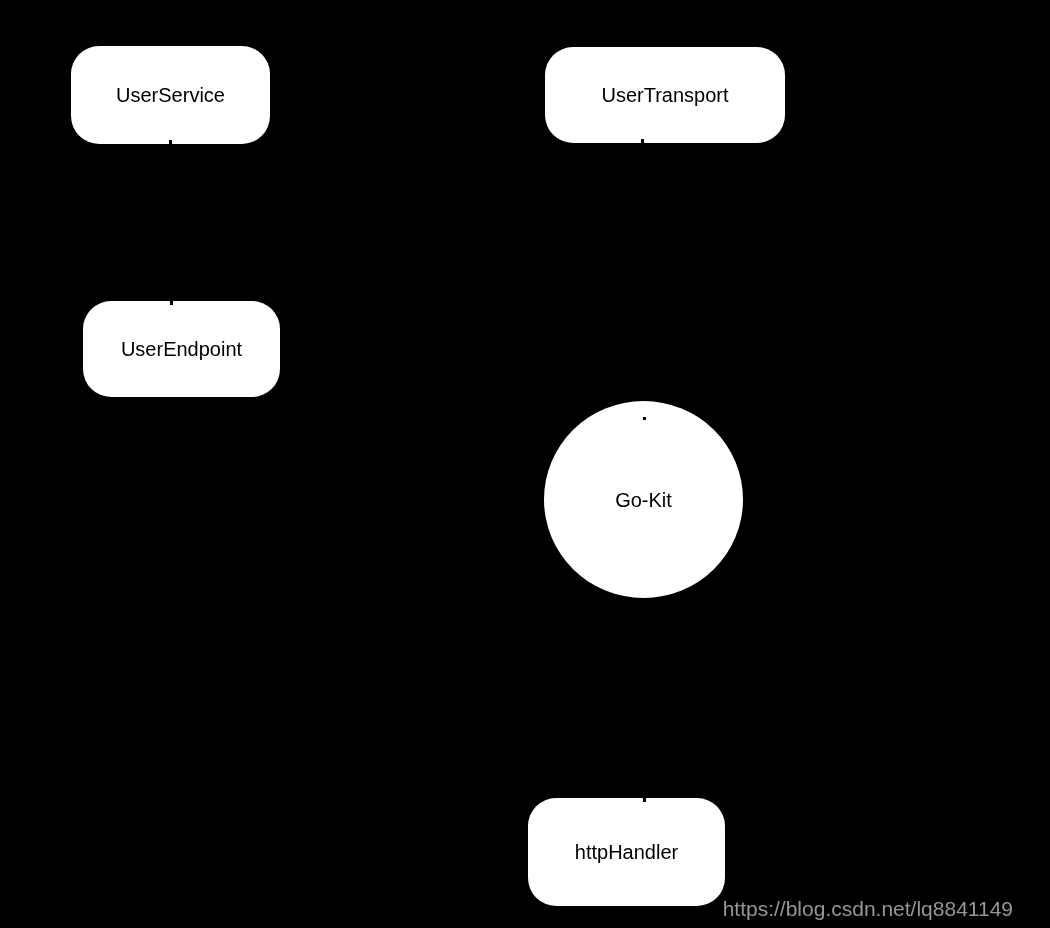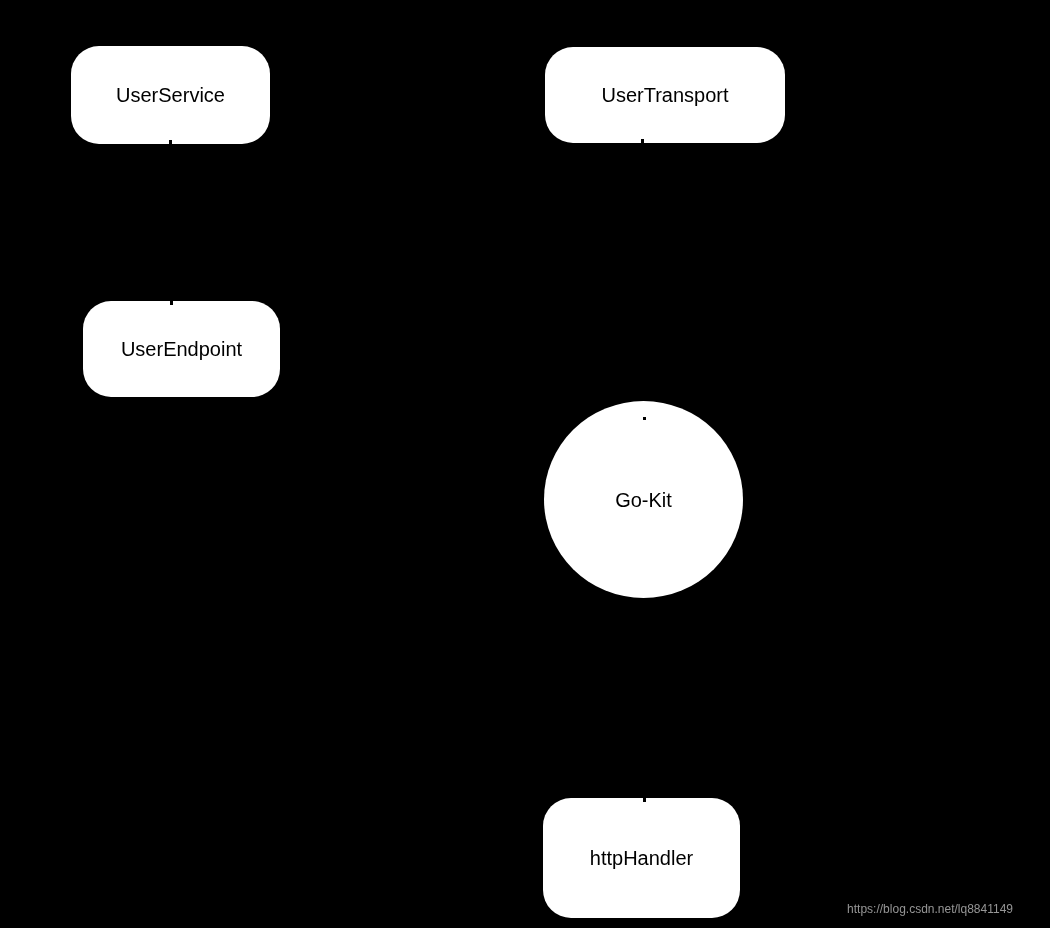--- a/index.html
+++ b/index.html
@@ -33,41 +33,41 @@
   .rounded-rect {
     border-radius: 28px;
   }
   .circle {
     border-radius: 50%;
   }
   #node-userservice   { left: 71px;  top: 46px;  width: 199px; height: 98px; }
   #node-usertransport { left: 545px; top: 47px;  width: 240px; height: 96px; }
   #node-userendpoint  { left: 71px;  top: 301px; width: 197px; height: 96px; margin-left: 12px; }
   #node-gokit         { left: 544px; top: 401px; width: 199px; height: 197px; }
-  #node-httphandler   { left: 543px; top: 798px; width: 197px; height: 120px; }
+  #node-httphandler   { left: 528px; top: 798px; width: 197px; height: 108px; }
 
   
   .notch {
     position: absolute;
     width: 3px;
     height: 5px;
     background: #000000;
   }
   #notch-userservice-bottom   { left: 169px; top: 140px; }
   #notch-userendpoint-top     { left: 170px; top: 300px; }
   #notch-usertransport-bottom { left: 641px; top: 139px; }
   #notch-gokit-top            { left: 643px; top: 417px; height: 3px; }
   #notch-gokit-bottom         { left: 643px; top: 611px; height: 3px; }
   #notch-httphandler-top      { left: 643px; top: 797px; }
 
   .watermark {
     position: absolute;
     right: 37px;
     top: 899px;
-    font-size: 12px;
+    font-size: 21px;
     line-height: 20px;
     color: #969696;
     white-space: nowrap;
     padding-left: 48px;
   }
 </style>
 </head>
 <body>
 
 <div class="stage">

